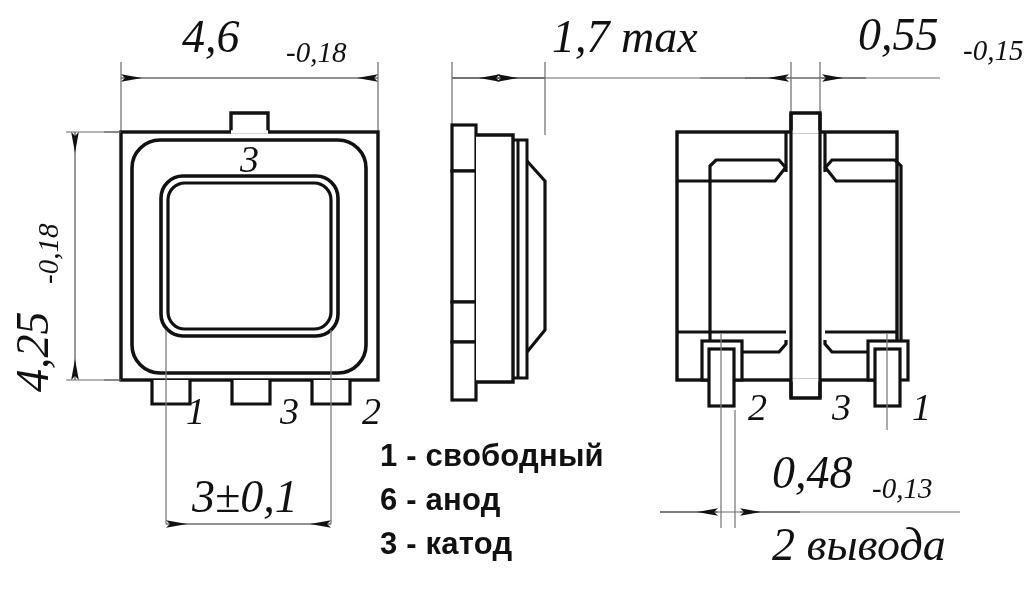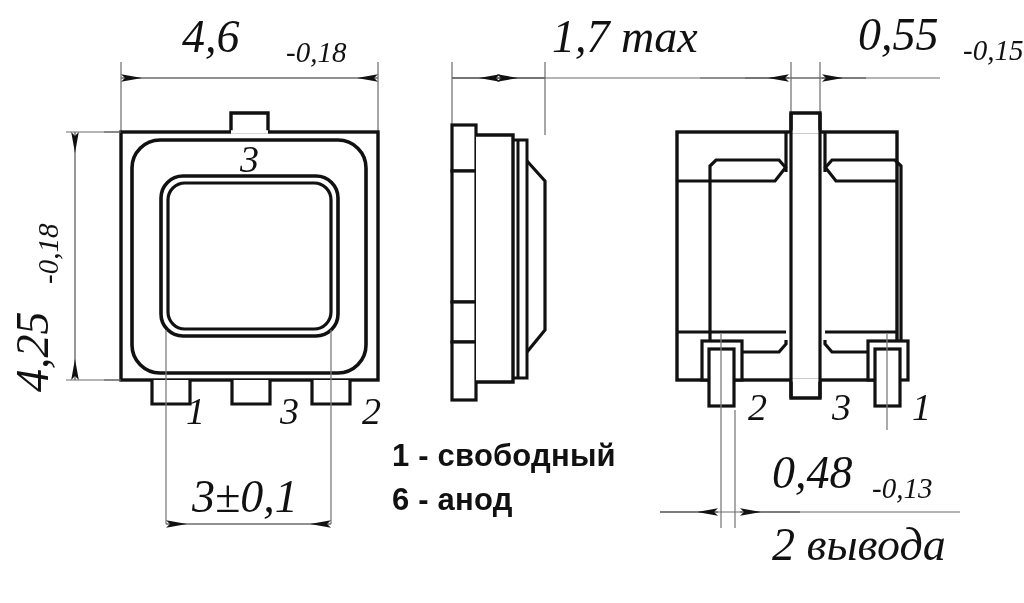--- a/index.html
+++ b/index.html
@@ -19,21 +19,21 @@
     overflow: hidden;
     padding-left: 44px;
   }
   #sheet svg {
     position: absolute;
     left: 0;
     top: 0;
   }
   .legend {
     position: absolute;
-    left: 392px;
+    left: 380px;
     top: 434px;
     width: 300px;
   }
   .legend-row {
     font-family: "Liberation Sans", sans-serif;
     font-size: 31px;
     font-weight: 700;
     color: #111111;
     line-height: 1.42;
     letter-spacing: 0.2px;
@@ -211,15 +211,16 @@
 
     <text x="748" y="420" font-family="'Liberation Serif', serif" font-size="38" font-style="italic" fill="#111111">2</text>
     <text x="832" y="420" font-family="'Liberation Serif', serif" font-size="38" font-style="italic" fill="#111111">3</text>
     <text x="912" y="420" font-family="'Liberation Serif', serif" font-size="38" font-style="italic" fill="#111111">1</text>
 
   </svg>
 
   <div class="legend">
     <div class="legend-row">1 - свободный</div>
     <div class="legend-row">6 - анод</div>
+    <div class="legend-row">3 - катод</div>
   </div>
 
 </div>
 
 </body></html>

